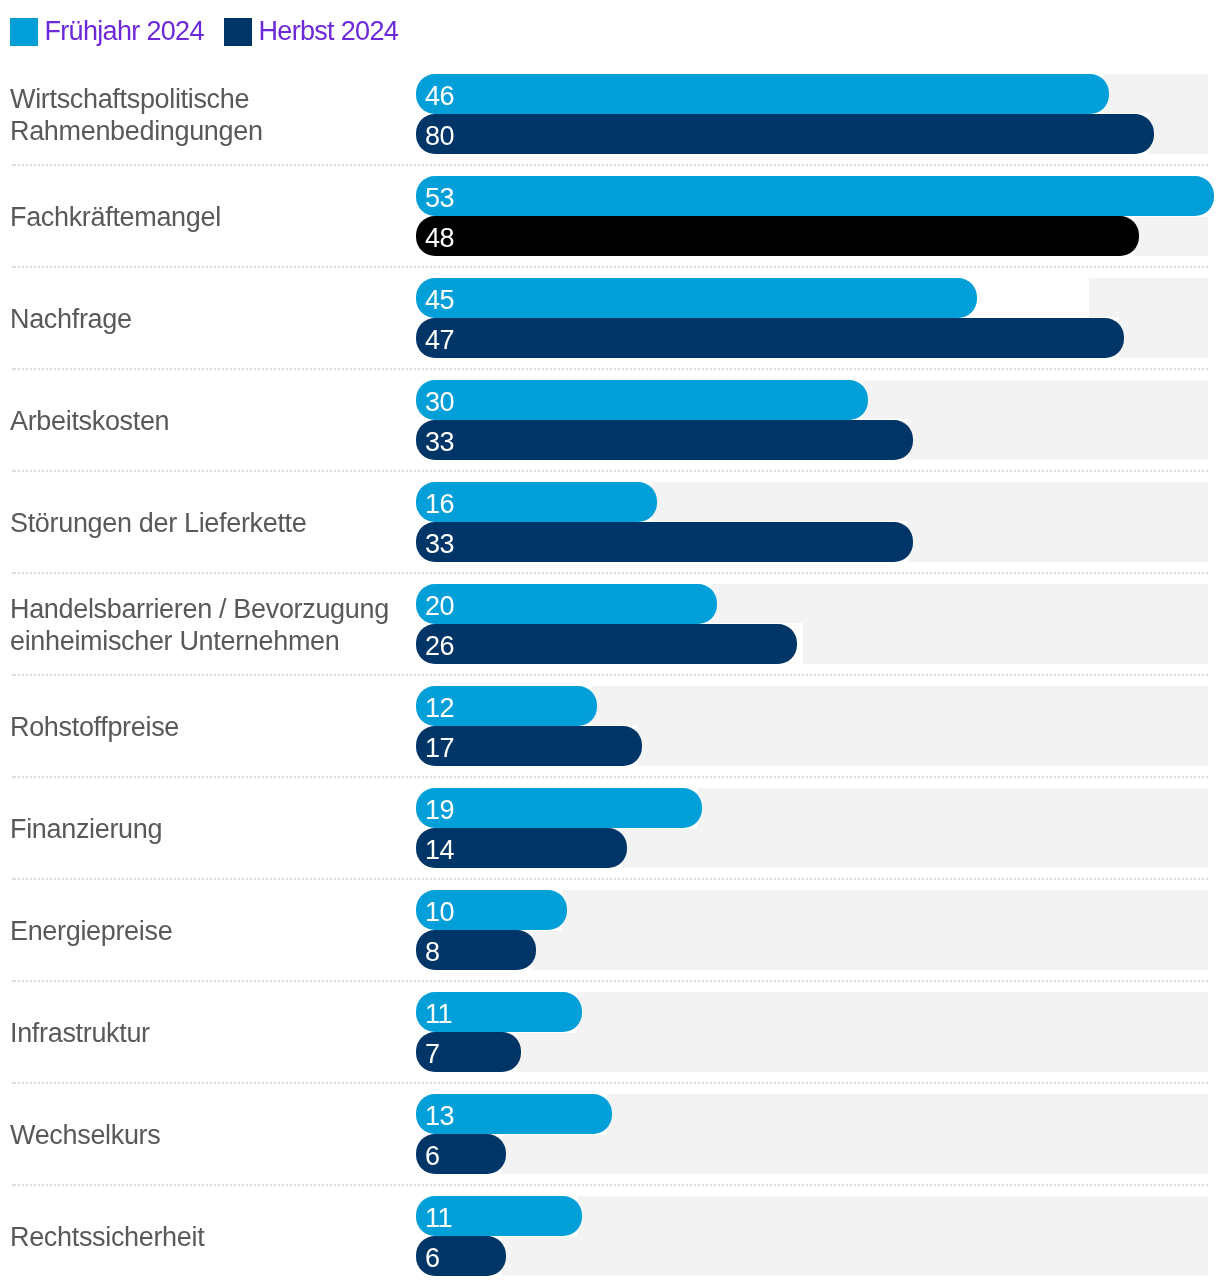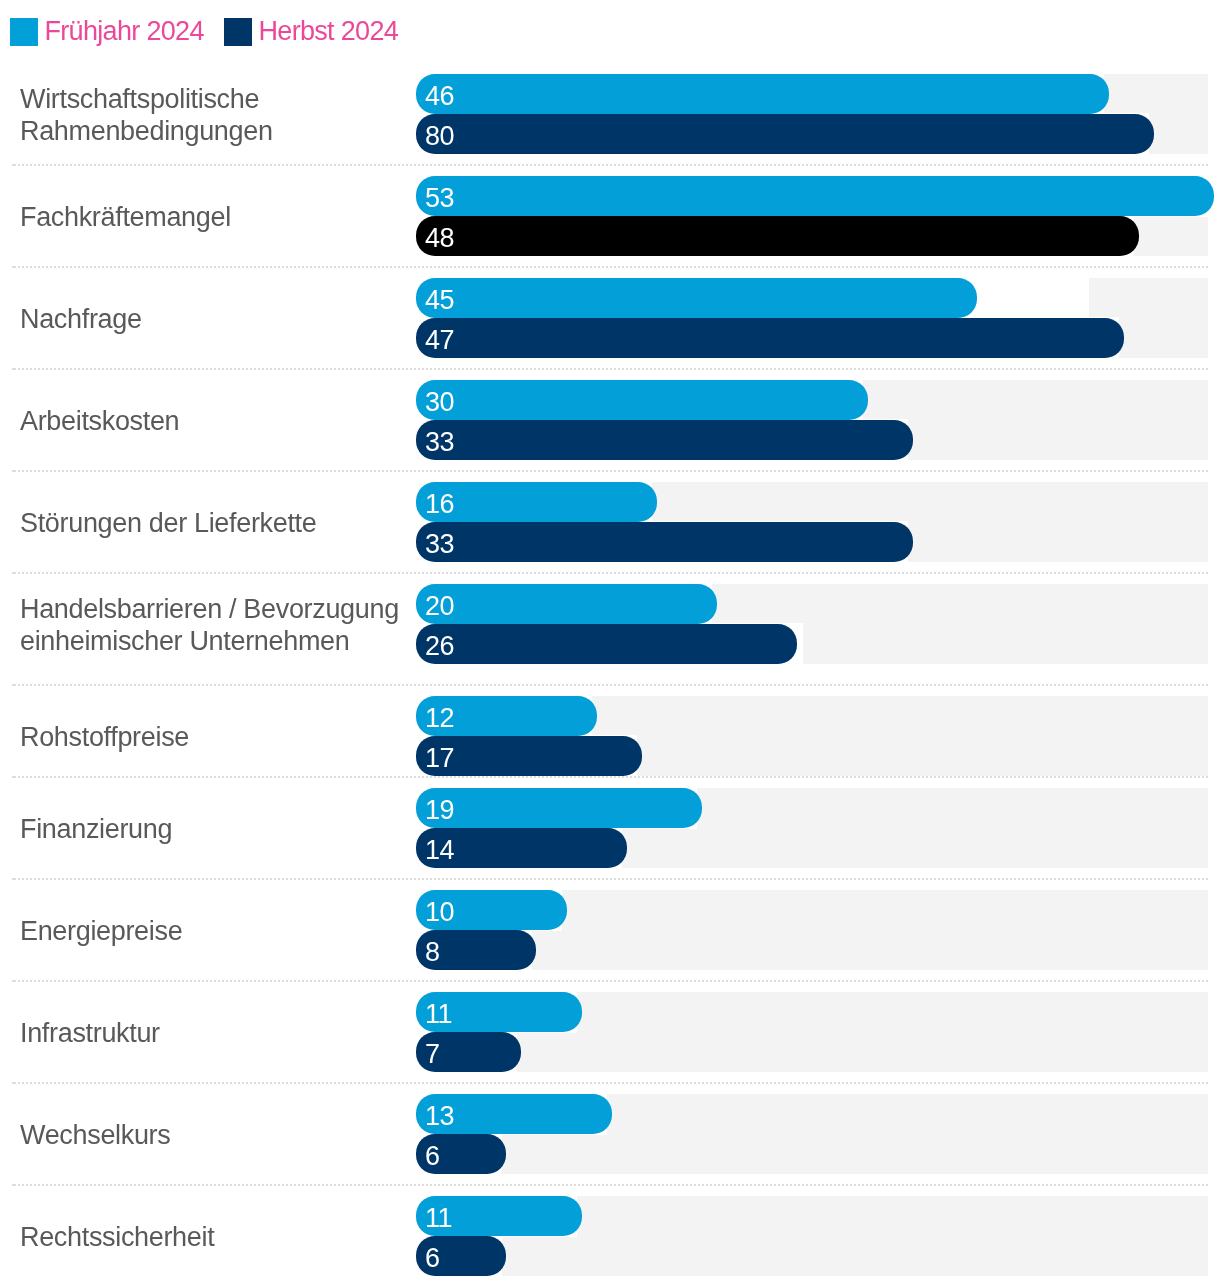--- a/index.html
+++ b/index.html
@@ -8,34 +8,34 @@
        font-family:"Liberation Sans", sans-serif;}
   #root{position:relative;width:1220px;height:1288px;background:#ffffff;
         filter:opacity(1);}
 
   
   #legend{position:absolute;left:0;top:0;width:1220px;height:64px;}
   .lg-item{position:absolute;top:0;height:64px;}
   .lg-swatch{position:absolute;left:0;top:17.8px;width:28.3px;height:28.4px;}
   
   .lg-label{position:absolute;left:34.6px;top:17px;
-            font-size:27px;line-height:28px;color:#ec4899;
+            font-size:27px;line-height:28px;color:#6d28d9;
             letter-spacing:-0.68px;white-space:nowrap;}
 
   
   #plot{position:absolute;left:0;top:0;width:1220px;height:1288px;}
   .row{position:absolute;left:0;width:1220px;height:80px;}
 
   .sep{position:absolute;left:14px;top:-11.7px;width:1194px;height:2px;
        background-image:linear-gradient(to right,#dcdcdc 0 2px,rgba(0,0,0,0) 2px 4px);
        background-size:4px 2px;background-repeat:repeat-x;}
   .sep::before{content:"";position:absolute;left:-2px;top:0;
        width:2px;height:2px;background:#dcdcdc;}
 
-  .cat{position:absolute;left:20px;width:392px;
+  .cat{position:absolute;left:10px;width:392px;
        font-size:27px;line-height:32.3px;color:#58595b;letter-spacing:-0.33px;}
 
   .track{position:absolute;left:410px;top:0;width:798px;height:80px;
          background:#f3f3f3;}
 
   .bar{position:absolute;left:416px;height:40px;border-radius:19px;}
   .bar-spring{top:0;background:#039fd9;}
   .bar-autumn{top:40px;background:#003567;}
   
   .halo{position:absolute;left:410px;height:42.4px;background:#ffffff;}
@@ -133,21 +133,21 @@
       <div class="halo halo-spring" style="width: 302.4px;"></div>
       <div class="halo halo-autumn" style="width: 392.76px;"></div>
       <div class="bar bar-spring" style="width: 301.2px; background: rgb(3, 159, 217);">
         <div class="bval">20</div>
       </div>
       <div class="bar bar-autumn" style="width: 381px; background: rgb(0, 53, 103);">
         <div class="bval">26</div>
       </div>
       <div class="cat" style="top: 8.7px;">Handelsbarrieren / Bevorzugung einheimischer Unternehmen</div>
     </div>
-      <div class="row" style="top: 685.9px; margin-top: 10px;">
+      <div class="row" style="top: 685.9px;">
       <div class="sep"></div>
       <div class="track" style="background: rgb(243, 243, 243);"></div>
       <div class="halo halo-spring" style="width: 181.92px;"></div>
       <div class="halo halo-autumn" style="width: 227.1px;"></div>
       <div class="bar bar-spring" style="width: 180.72px; background: rgb(3, 159, 217);">
         <div class="bval">12</div>
       </div>
       <div class="bar bar-autumn" style="width: 225.9px; background: rgb(0, 53, 103);">
         <div class="bval">17</div>
       </div>

